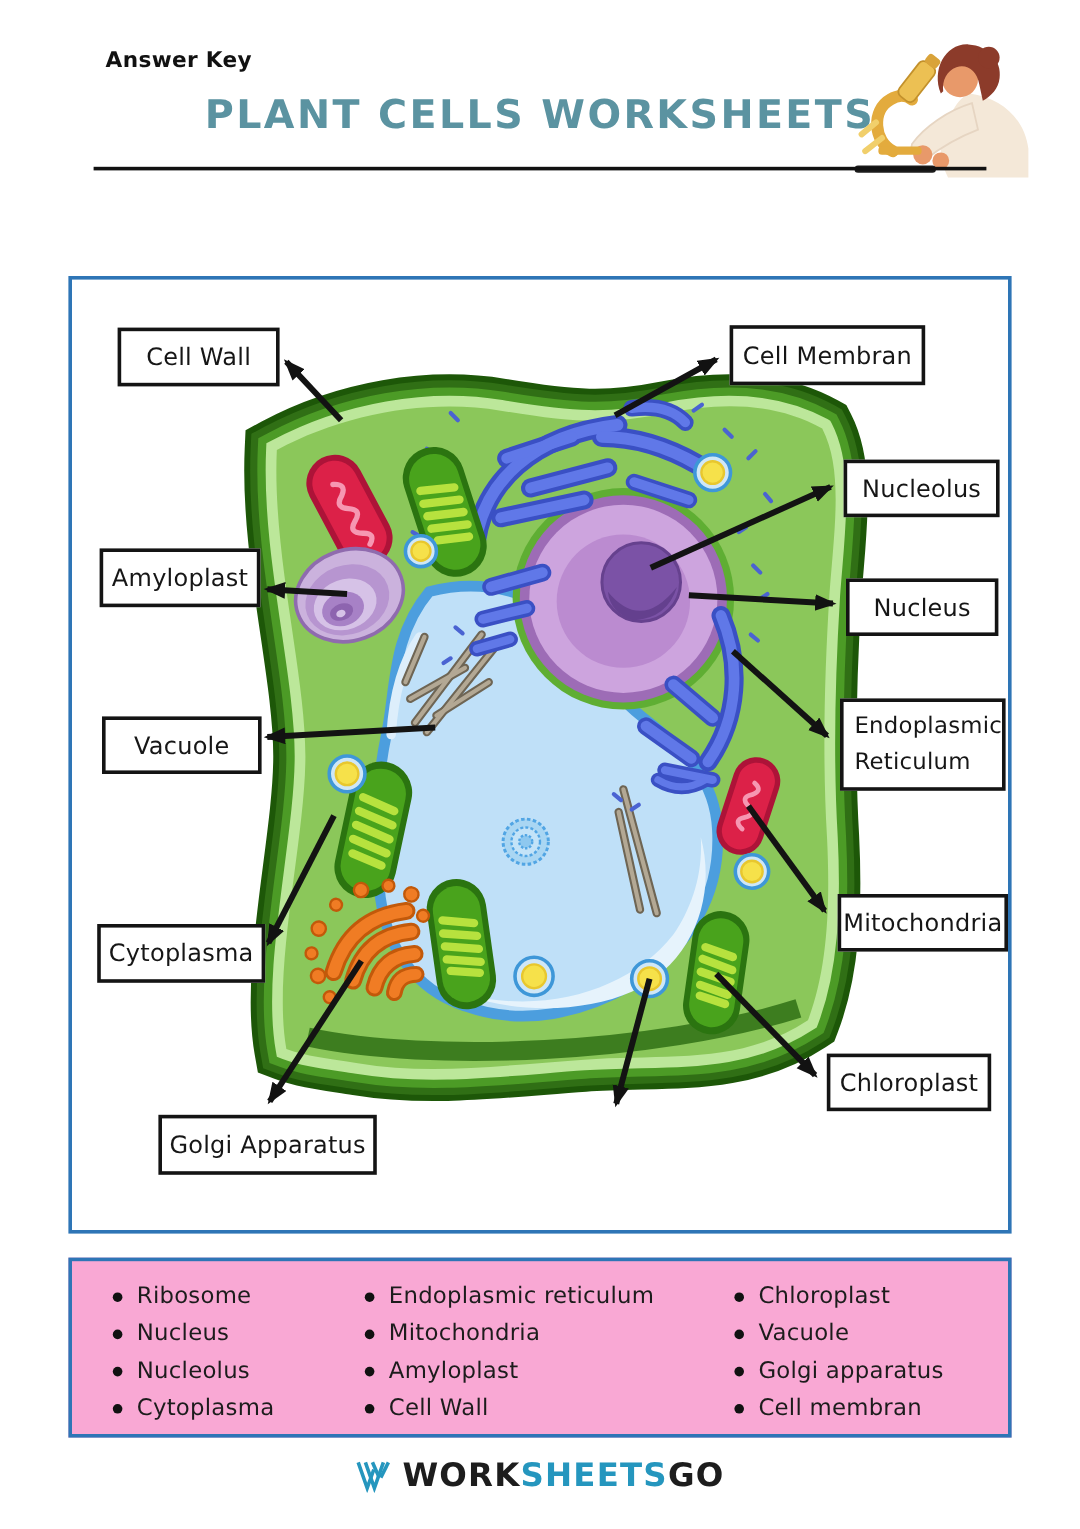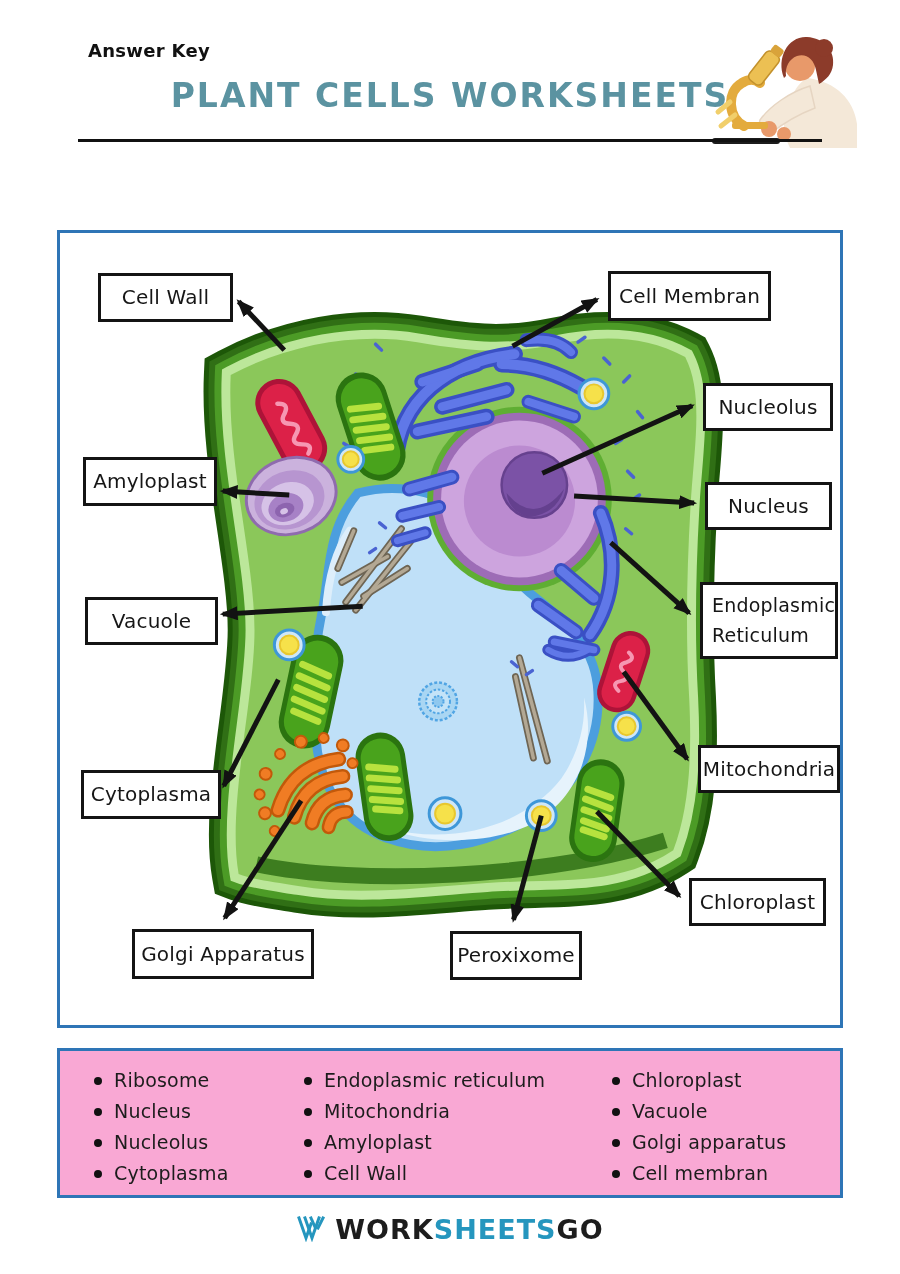--- a/index.html
+++ b/index.html
@@ -40,21 +40,21 @@
   .wb-col li{
     position:relative;padding-left:24px;font-size:19px;color:#1c1c1c;
     height:31px;line-height:31px;letter-spacing:.2px;
   }
   .wb-col li::before{
     content:"";position:absolute;left:4px;top:12px;width:8px;height:8px;
     border-radius:50%;background:#111;
   }
   .footer-logo{
     position:absolute;left:0;top:1214px;width:900px;display:flex;
-    justify-content:center;gap:9px;
+    align-items:center;justify-content:center;gap:9px;
   }
   .logo-text{font-size:27px;font-weight:700;letter-spacing:1px;white-space:nowrap;}
   .logo-dark{color:#1d1d1d;}
   .logo-teal{color:#2596be;}
 </style>
 </head>
 <body>
 
 <div class="page">
 
@@ -344,21 +344,20 @@
     <div class="label-box" style="left:548px;top:38px;width:163px;height:50px">Cell Membran</div>
     <div class="label-box" style="left:643px;top:150px;width:130px;height:48px">Nucleolus</div>
     <div class="label-box" style="left:23px;top:224px;width:134px;height:49px">Amyloplast</div>
     <div class="label-box" style="left:645px;top:249px;width:127px;height:48px">Nucleus</div>
     <div class="label-box two-line" style="left:640px;top:349px;width:138px;height:77px">Endoplasmic Reticulum</div>
     <div class="label-box" style="left:25px;top:364px;width:133px;height:48px">Vacuole</div>
     <div class="label-box" style="left:638px;top:512px;width:142px;height:48px">Mitochondria</div>
     <div class="label-box" style="left:21px;top:537px;width:140px;height:49px">Cytoplasma</div>
     <div class="label-box" style="left:629px;top:645px;width:137px;height:48px">Chloroplast</div>
     <div class="label-box" style="left:72px;top:696px;width:182px;height:50px">Golgi Apparatus</div>
-    <div class="label-box" style="left:390px;top:698px;width:132px;height:49px">Peroxixome</div>
   </div>
 
   <div class="word-bank">
     <ul class="wb-col" style="left:30px">
       <li>Ribosome</li>
       <li>Nucleus</li>
       <li>Nucleolus</li>
       <li>Cytoplasma</li>
     </ul>
     <ul class="wb-col" style="left:240px">

